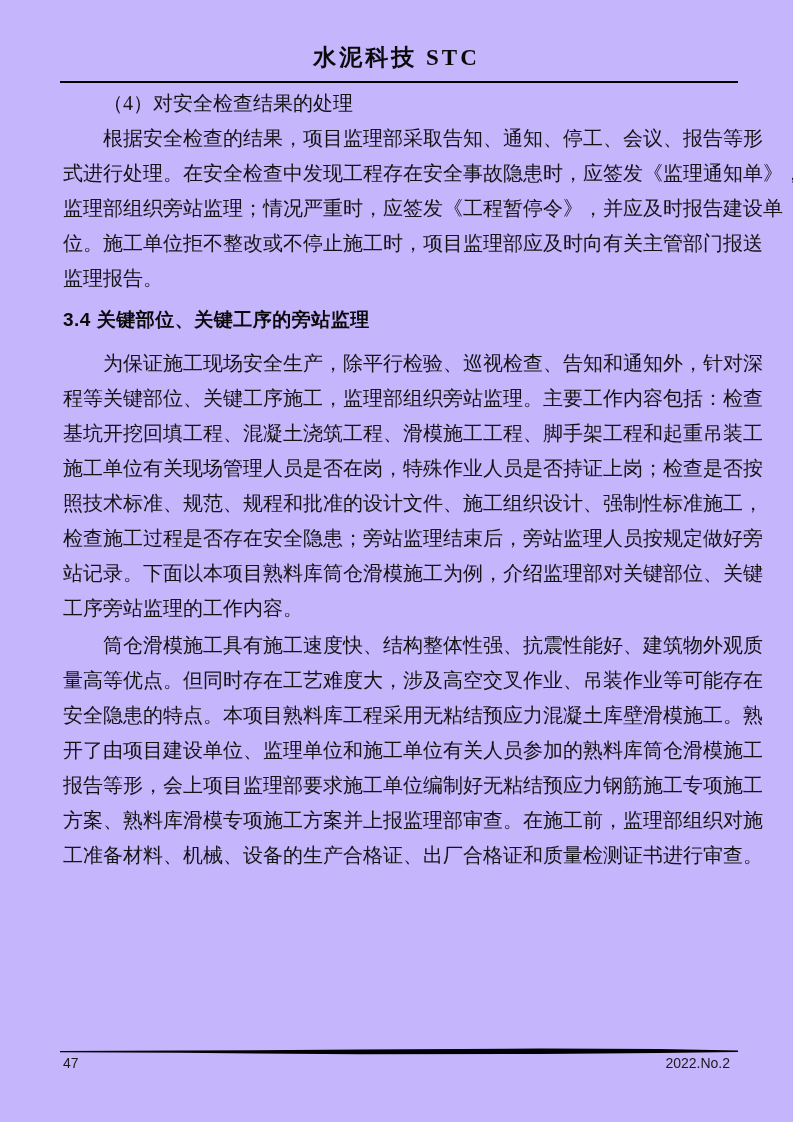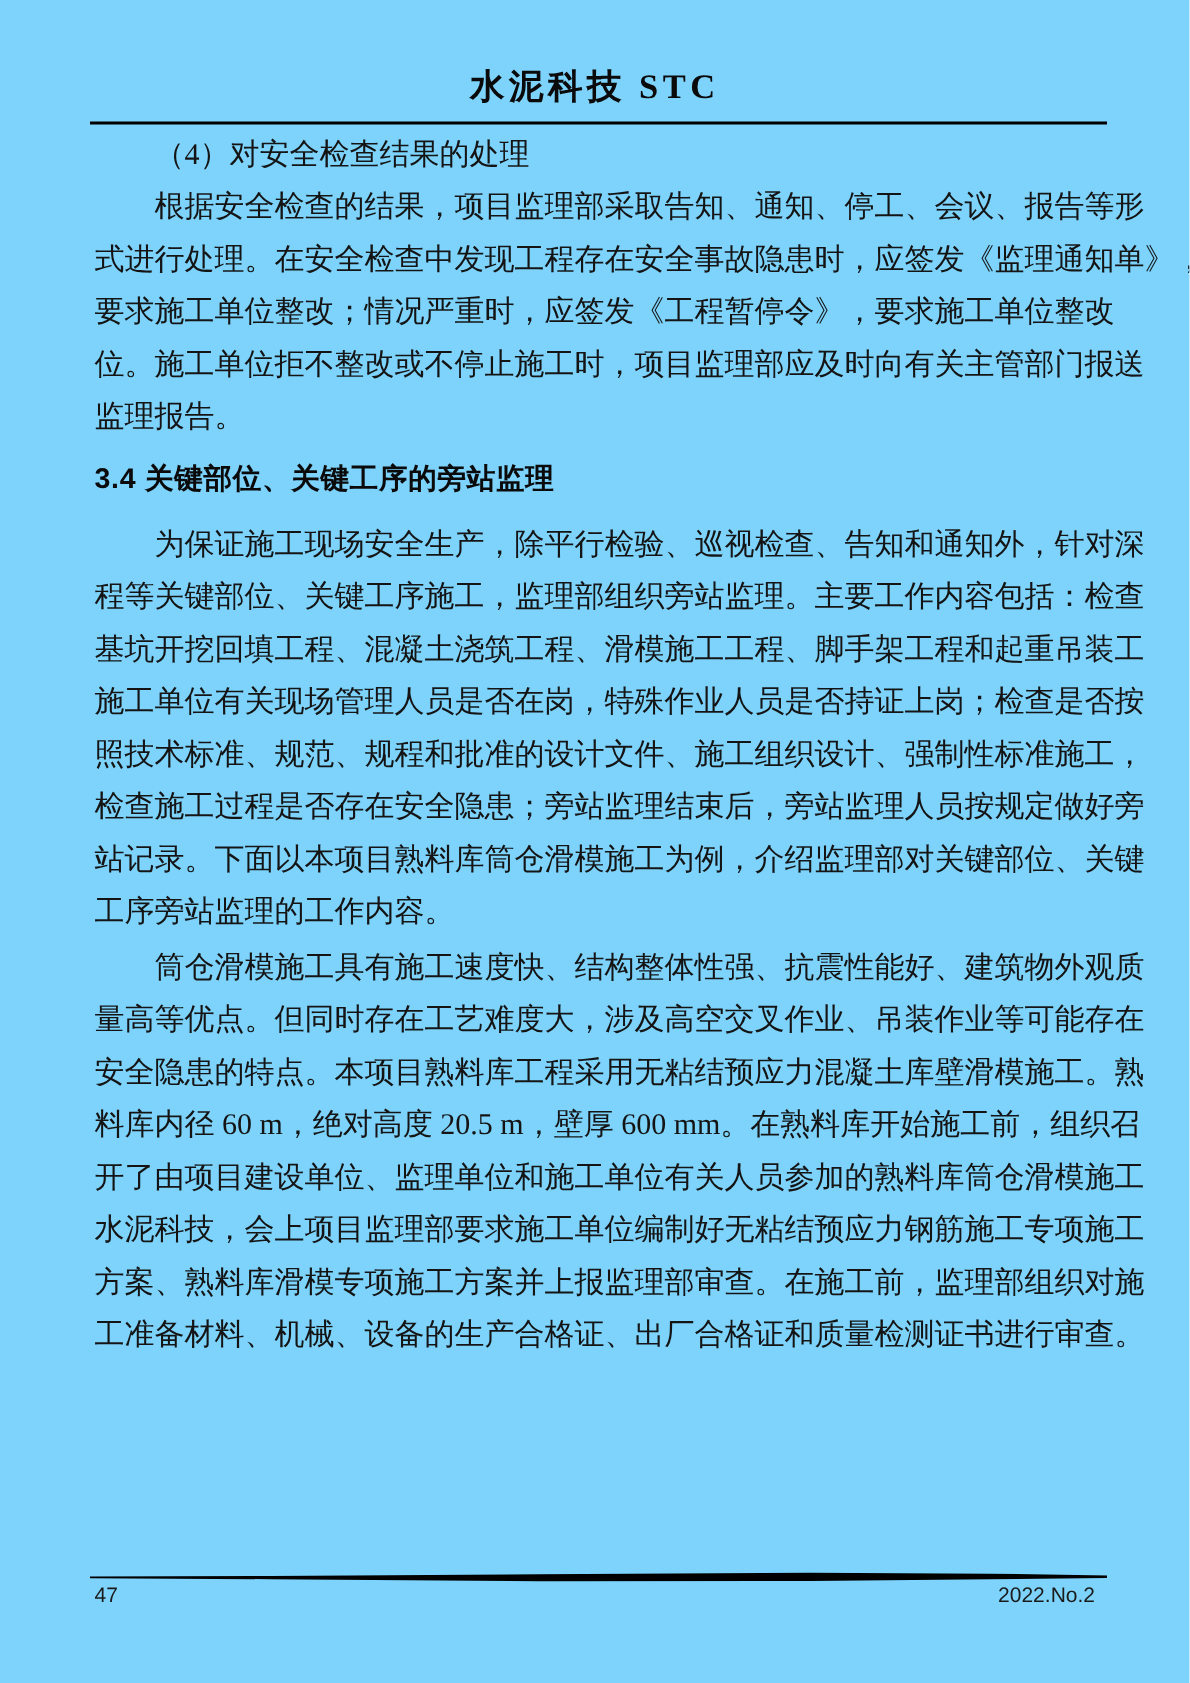--- a/index.html
+++ b/index.html
@@ -1,20 +1,20 @@
 <!DOCTYPE html>
 <html lang="zh"><head>
 <meta charset="utf-8">
 <style>
   html, body { margin: 0; padding: 0; background: #ffffff; }
   .page {
     position: relative;
     width: 793px;
     height: 1122px;
-    background: #7dd3fc;
+    background: #c4b5fd;
     overflow: hidden;
     font-family: "Liberation Serif", "DejaVu Serif", serif;
     color: #111111;
   }
   
   .journal-title {
     position: absolute;
     top: 42px;
     left: 63px;
     width: 667px;
@@ -104,21 +104,21 @@
   <div class="journal-title">水泥科技 STC</div>
   <div class="header-rule"></div>
 
   <div class="textblock" style="top:86px">
     <div class="tline indent short">（4）对安全检查结果的处理</div>
   </div>
 
   <div class="textblock" style="top:121px">
     <div class="tline indent">根据安全检查的结果，项目监理部采取告知、通知、停工、会议、报告等形</div>
     <div class="tline">式进行处理。在安全检查中发现工程存在安全事故隐患时，应签发《监理通知单》，</div>
-    <div class="tline">要求施工单位整改；情况严重时，应签发《工程暂停令》，要求施工单位整改</div>
+    <div class="tline">监理部组织旁站监理；情况严重时，应签发《工程暂停令》，并应及时报告建设单</div>
     <div class="tline">位。施工单位拒不整改或不停止施工时，项目监理部应及时向有关主管部门报送</div>
     <div class="tline short">监理报告。</div>
   </div>
 
   <h2 class="section-heading">3.4 关键部位、关键工序的旁站监理</h2>
 
   <div class="textblock" style="top:346px">
     <div class="tline indent">为保证施工现场安全生产，除平行检验、巡视检查、告知和通知外，针对深</div>
     <div class="tline">程等关键部位、关键工序施工，监理部组织旁站监理。主要工作内容包括：检查</div>
     <div class="tline">基坑开挖回填工程、混凝土浇筑工程、滑模施工工程、脚手架工程和起重吊装工</div>
@@ -126,23 +126,22 @@
     <div class="tline">照技术标准、规范、规程和批准的设计文件、施工组织设计、强制性标准施工，</div>
     <div class="tline">检查施工过程是否存在安全隐患；旁站监理结束后，旁站监理人员按规定做好旁</div>
     <div class="tline">站记录。下面以本项目熟料库筒仓滑模施工为例，介绍监理部对关键部位、关键</div>
     <div class="tline short">工序旁站监理的工作内容。</div>
   </div>
 
   <div class="textblock" style="top:628px">
     <div class="tline indent">筒仓滑模施工具有施工速度快、结构整体性强、抗震性能好、建筑物外观质</div>
     <div class="tline">量高等优点。但同时存在工艺难度大，涉及高空交叉作业、吊装作业等可能存在</div>
     <div class="tline">安全隐患的特点。本项目熟料库工程采用无粘结预应力混凝土库壁滑模施工。熟</div>
-    <div class="tline">料库内径 60 m，绝对高度 20.5 m，壁厚 600 mm。在熟料库开始施工前，组织召</div>
     <div class="tline">开了由项目建设单位、监理单位和施工单位有关人员参加的熟料库筒仓滑模施工</div>
-    <div class="tline">水泥科技，会上项目监理部要求施工单位编制好无粘结预应力钢筋施工专项施工</div>
+    <div class="tline">报告等形，会上项目监理部要求施工单位编制好无粘结预应力钢筋施工专项施工</div>
     <div class="tline">方案、熟料库滑模专项施工方案并上报监理部审查。在施工前，监理部组织对施</div>
     <div class="tline">工准备材料、机械、设备的生产合格证、出厂合格证和质量检测证书进行审查。</div>
   </div>
 
   <svg class="footer-rule" viewBox="0 0 678 7" preserveAspectRatio="none" aria-hidden="true">
     <polygon fill="#000000" points="0,3 120,2.6 300,1.5 480,0.5 600,1.1 678,2.4 678,4 600,4.9 480,6 300,6.2 120,4.8 0,4.2"></polygon>
   </svg>
   <div class="footer-row">
     <span class="page-number">47</span>
     <span class="issue-label">2022.No.2</span>

